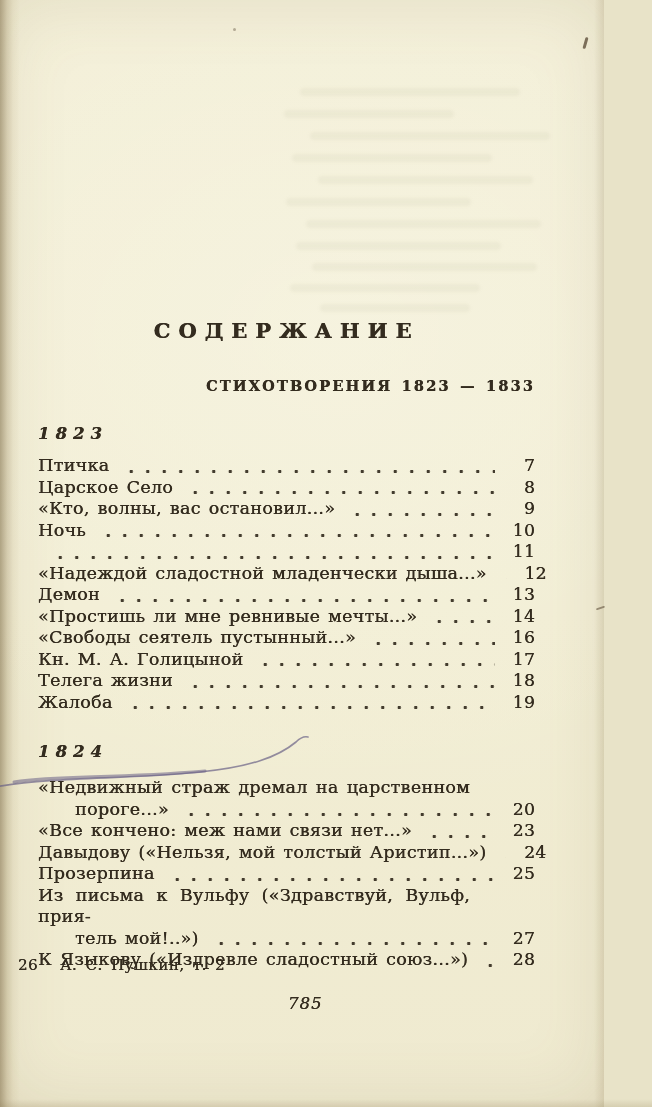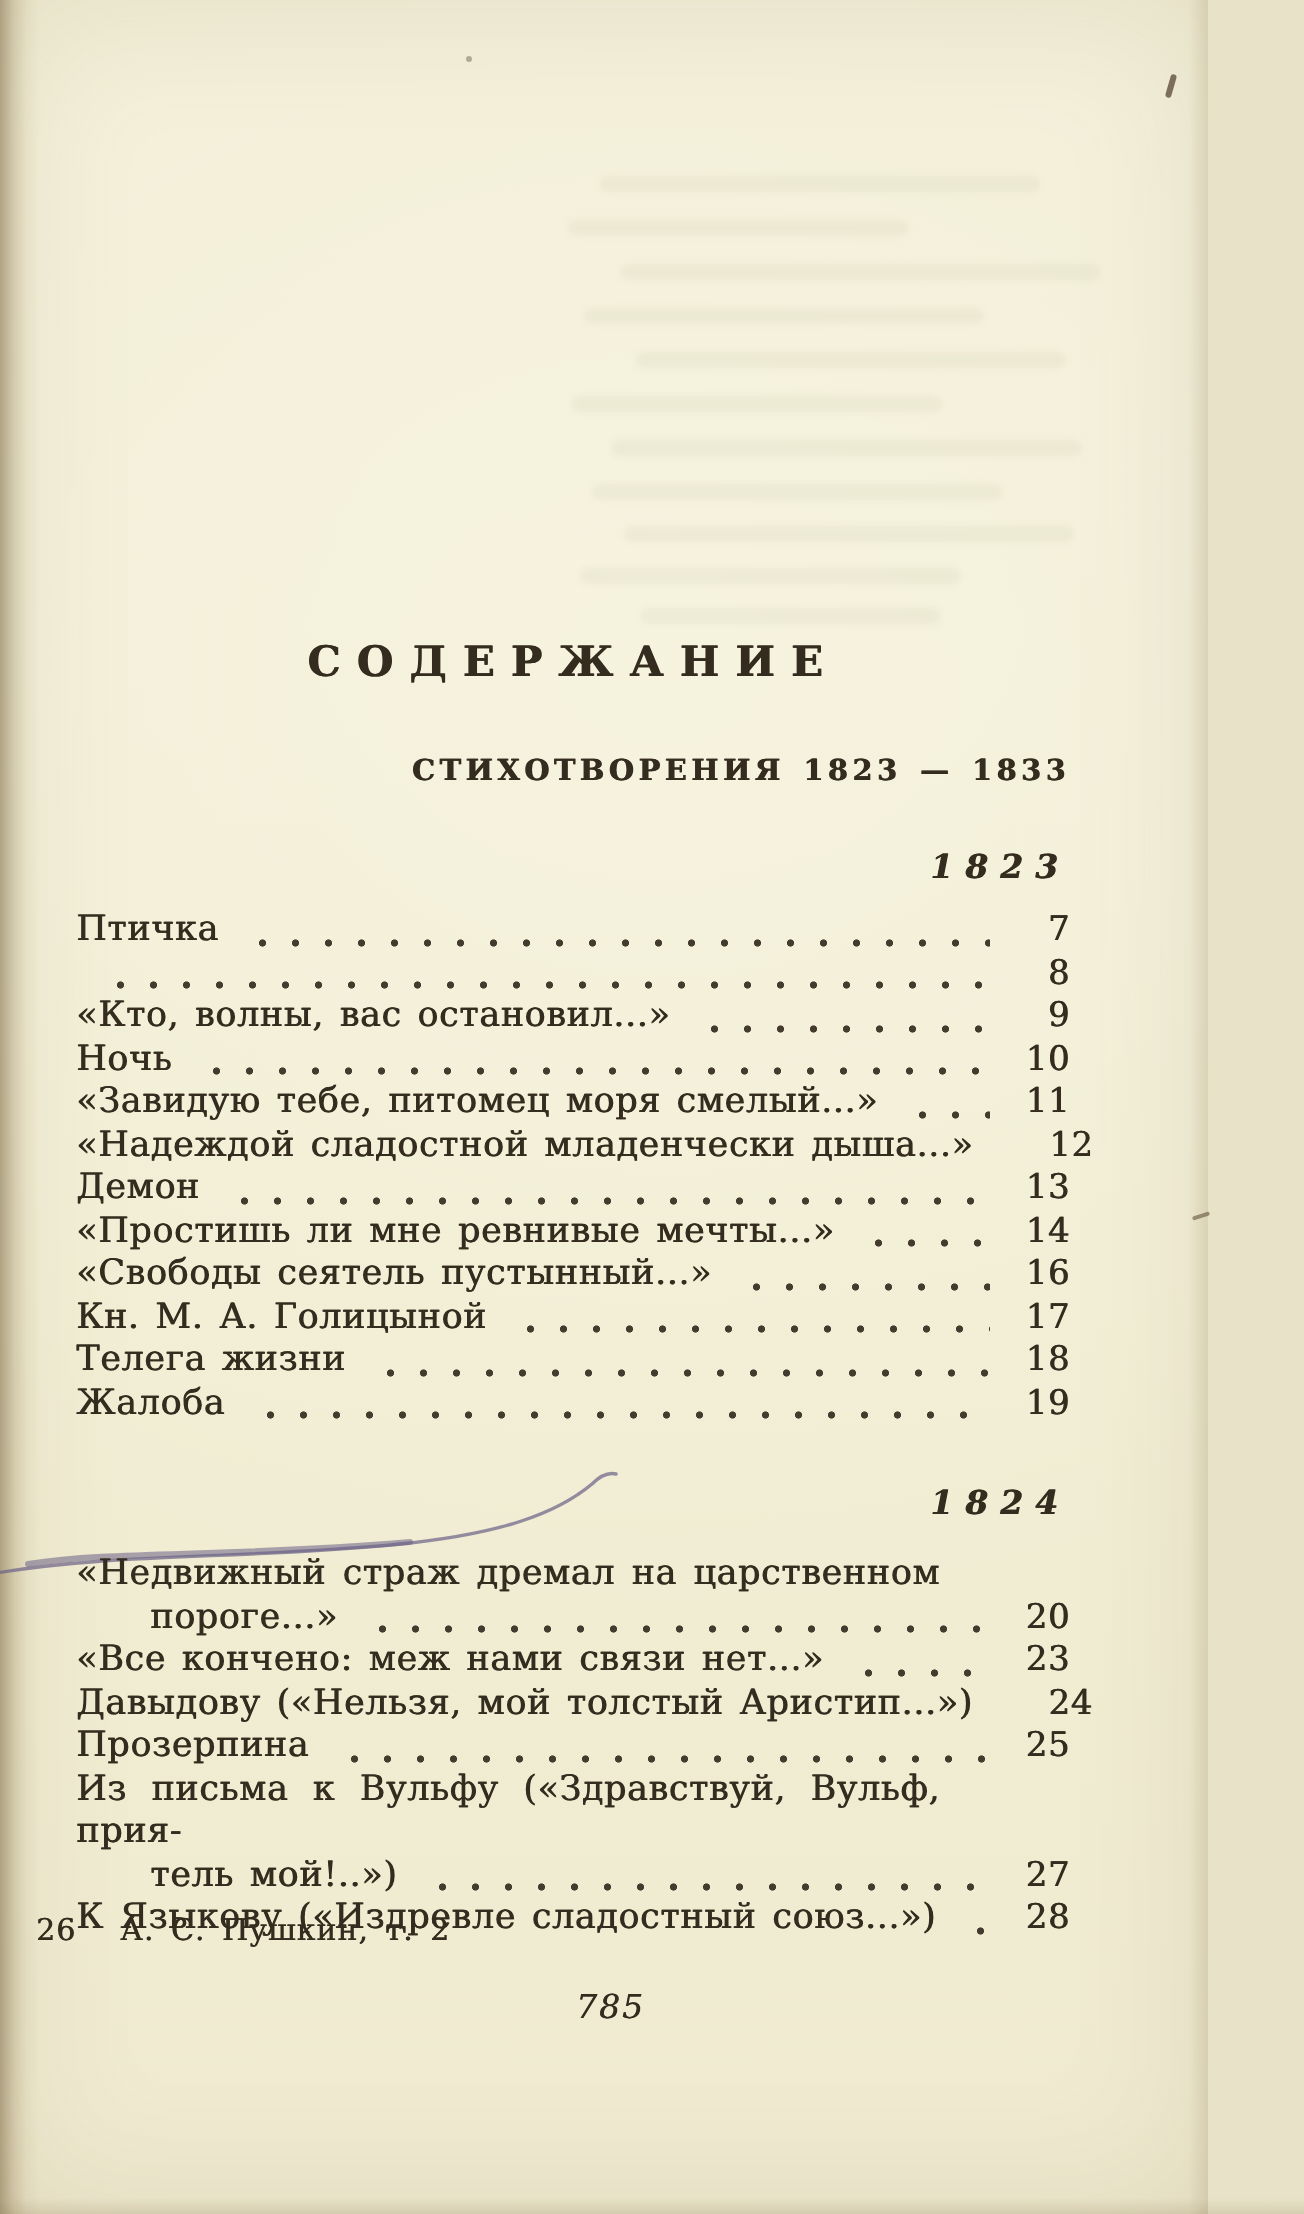--- a/index.html
+++ b/index.html
@@ -62,21 +62,21 @@
   }
   .title{
     margin:0;text-align:center;
     font-size:21px;font-weight:bold;letter-spacing:8px;line-height:26px;
   }
   .subtitle{
     margin:33px 0 0;text-align:right;
     font-size:14.5px;font-weight:bold;letter-spacing:2.2px;line-height:18px;
   }
   .year{
-    margin-top:29px;text-align:right;
+    margin-top:29px;text-align:left;
     font-size:16.5px;font-weight:bold;font-style:italic;letter-spacing:6px;line-height:20px;
   }
   .list{margin-top:11px;}
   .list-2{margin-top:15px;}
   .row{display:flex;align-items:baseline;line-height:21.5px;}
   .t{white-space:nowrap;text-align:right;}
   .indent{margin-left:37px;}
   .dots{
     flex:1;height:5px;align-self:flex-end;margin:0 10px 3px 12px;
     background-image:radial-gradient(circle,var(--ink) 1.6px,rgba(0,0,0,0) 2px);
@@ -139,35 +139,35 @@
 
     <div class="year">1823</div>
 
     <div class="list">
       <div class="row">
         <span class="t">Птичка</span>
         <span class="dots"></span>
         <span class="pg">7</span>
       </div>
       <div class="row">
+        <span class="t">Царское Село</span>
         <span class="dots"></span>
         <span class="pg">8</span>
       </div>
       <div class="row">
         <span class="t">«Кто, волны, вас остановил...»</span>
         <span class="dots"></span>
         <span class="pg">9</span>
       </div>
       <div class="row">
         <span class="t">Ночь</span>
         <span class="dots"></span>
         <span class="pg">10</span>
       </div>
       <div class="row">
-        <span class="t">«Завидую тебе, питомец моря смелый...»</span>
         <span class="dots"></span>
         <span class="pg">11</span>
       </div>
       <div class="row">
         <span class="t">«Надеждой сладостной младенчески дыша...»</span>
         <span class="dots"></span>
         <span class="pg">12</span>
       </div>
       <div class="row">
         <span class="t">Демон</span>

